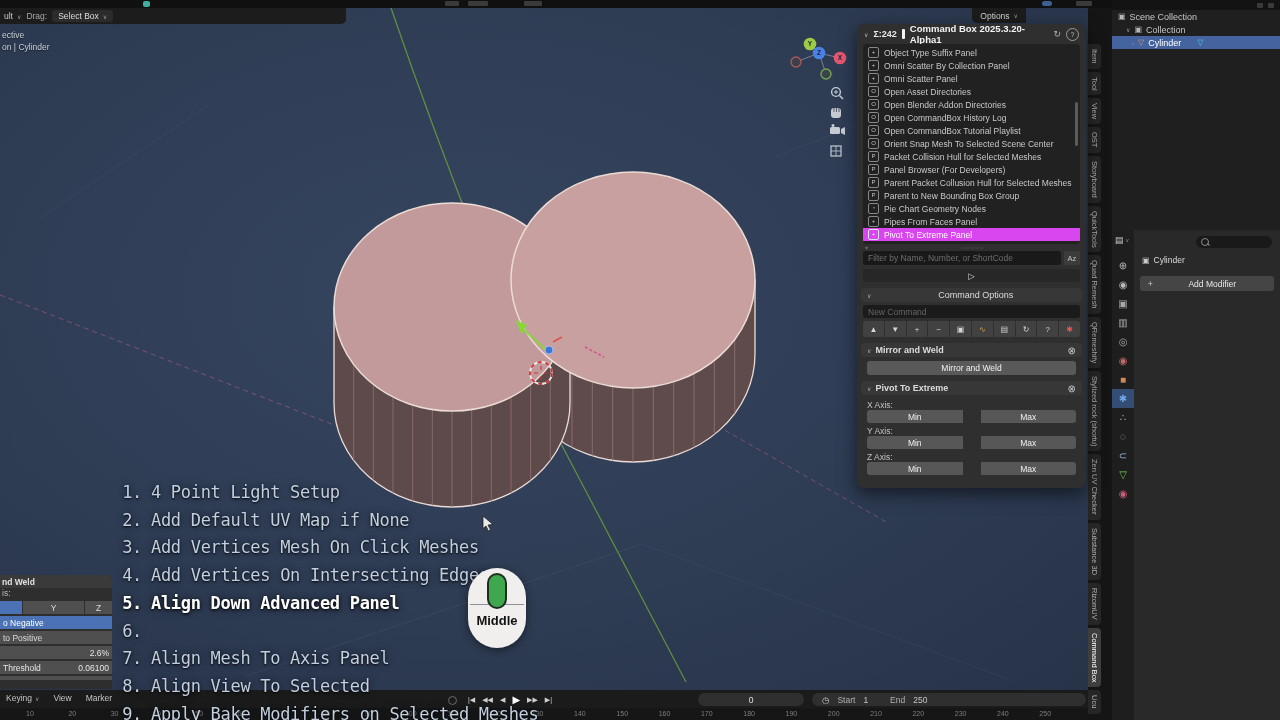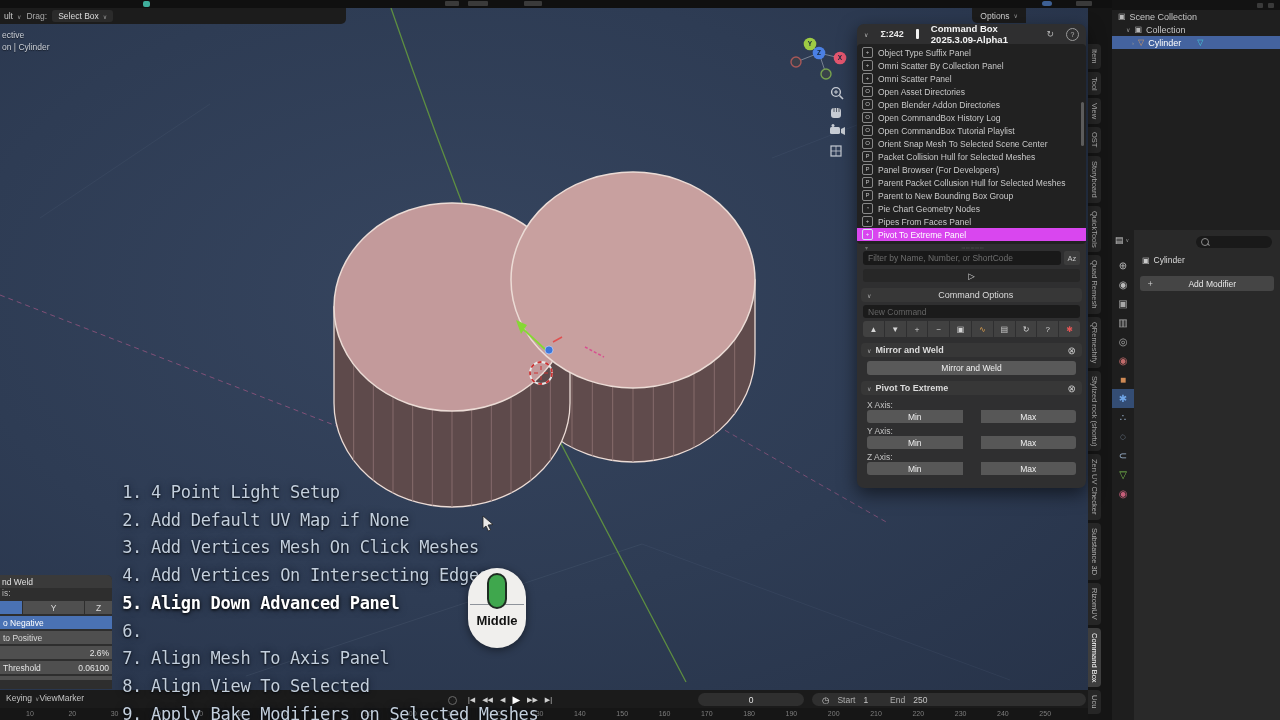--- a/index.html
+++ b/index.html
@@ -29,21 +29,21 @@
   #cmd-list-overlay{position:absolute;left:98px;top:479px;z-index:8;
     font-family:"DejaVu Sans Mono",monospace;font-size:17px;letter-spacing:-0.3px;line-height:27.7px;
     color:#c3cfdd;text-shadow:0 1px 2px rgba(0,0,0,.85),0 0 7px rgba(8,16,30,.7)}
   .cmd-row{display:flex;white-space:nowrap}
   .cmd-row .num{display:inline-block;width:44px;text-align:right;margin-right:9px}
   .cmd-row.hl{color:#ffffff;font-weight:bold;text-shadow:0 1px 3px #000,0 0 9px #0009}
 
   
   #op-panel{position:absolute;left:0;top:575px;width:112px;height:114px;background:#2e2e2e;z-index:2;
     font-size:8.5px;color:#d5d5d5;border-radius:0 5px 0 0}
-  #op-panel .hdr{height:13px;background:#3a3a3a;border-radius:0 5px 0 0;display:flex;align-items:center;padding-left:2px;color:#e2e2e2;font-weight:normal}
+  #op-panel .hdr{height:13px;background:#3a3a3a;border-radius:0 5px 0 0;display:flex;align-items:center;padding-left:2px;color:#e2e2e2;font-weight:bold}
   #op-panel .lab{height:10px;margin-top:0;padding-left:2px;color:#b8b8b8}
   #op-panel .seg{display:flex;height:13px;margin-top:3px;gap:1px}
   #op-panel .seg .x{width:22px;background:#4a72b4}
   #op-panel .seg .c{flex:1;background:#4f4f4f;display:flex;align-items:center;justify-content:center;color:#dcdcdc}
   #op-panel .rowbtn{height:13px;margin-top:2px;display:flex;align-items:center;padding:0 3px;background:#4f4f4f;color:#dcdcdc}
   #op-panel .rowbtn.blue{background:#4a72b4;color:#fff}
   #op-panel .rowval{height:13px;margin-top:2px;display:flex;align-items:center;justify-content:space-between;padding:0 3px;background:#4f4f4f;color:#e6e6e6}
   #op-panel .sliver{height:4px;margin-top:2px;background:#4f4f4f}
 
   
@@ -52,28 +52,28 @@
   #mouse-ind::before{content:"";position:absolute;left:2px;right:2px;top:36px;height:1px;background:#8e939a}
   #mouse-ind .wheel{position:absolute;left:50%;margin-left:-10px;top:5px;width:20px;height:36px;
     background:#3fa74d;border:2px solid #1e2c22;border-radius:11px;box-sizing:border-box}
   #mouse-ind .mlabel{position:absolute;top:45px;width:100%;text-align:center;font-weight:bold;font-size:13px;color:#111}
 
   #cursor{position:absolute;left:482px;top:515px;z-index:10}
 
   
   #cmdbox{position:absolute;left:857px;top:24px;width:229px;height:464px;background:#2f2f30;border-radius:7px;
     box-shadow:0 6px 18px rgba(0,0,0,.55);z-index:5;font-size:8.5px;color:#cfcfcf;display:flex;flex-direction:column;overflow:hidden}
-  .cb-h{height:20px;display:flex;align-items:center;gap:12px;padding:0 7px;flex:none}
+  .cb-h{height:20px;display:flex;align-items:center;gap:5px;padding:0 7px;flex:none}
   .cb-h .car{font-size:6px;color:#b5b5b5}
   .cb-count{font-weight:bold;color:#e8e8e8;font-size:9px}
   .cb-bar{width:3px;height:10px;background:#f2f2f2;border-radius:1px}
   .cb-title{font-weight:bold;color:#f4f4f4;font-size:9.5px;flex:1}
   .cb-ic{color:#b5b5b5;font-size:9px}
   .cb-help{width:11px;height:11px;border:1px solid #9a9a9a;border-radius:50%;display:flex;align-items:center;justify-content:center;font-size:7px;color:#b5b5b5}
-  #cb-list{margin:0 0;background:#212121;border-radius:4px;height:198px;position:relative;overflow:hidden;padding-top:2px;flex:none}
+  #cb-list{margin:0 6px;background:#212121;border-radius:4px;height:198px;position:relative;overflow:hidden;padding-top:2px;flex:none}
   .cb-row{height:13px;display:flex;align-items:center;gap:5px;padding-left:5px;color:#c9c9c9;white-space:nowrap}
   .cb-row.sel{background:#d946ef;color:#fff}
   .cb-bic{width:9px;height:9px;border:1px solid #888;border-radius:2px;font-size:6px;line-height:9px;text-align:center;color:#c0c0c0;flex:none}
   .cb-row.sel .cb-bic{border-color:#d8e2f4;color:#eef}
   #cb-scroll{position:absolute;right:2px;top:58px;width:3px;height:44px;background:#5c5c5c;border-radius:2px}
   .cb-grip{height:7px;display:flex;align-items:center;flex:none;padding:0 8px;color:#6e6e6e;font-size:6px}
   .cb-grip .mid{flex:1;text-align:center;letter-spacing:1px}
   .cb-filter{margin:0 6px;display:flex;gap:3px;height:14px;flex:none}
   .cb-input{flex:1;background:#191919;border-radius:3px;color:#6e6e6e;display:flex;align-items:center;padding-left:5px}
   .cb-az{width:16px;background:#3c3c3c;border-radius:2px;display:flex;align-items:center;justify-content:center;color:#c5c5c5;font-size:7.5px}
@@ -124,21 +124,21 @@
   .mag{width:6px;height:6px;border:1px solid #8b8b8b;border-radius:50%;position:relative}
   .mag::after{content:"";position:absolute;left:5px;top:5px;width:3px;height:1px;background:#8b8b8b;transform:rotate(45deg)}
   #prop-crumb{position:absolute;left:30px;top:25px;display:flex;gap:4px;align-items:center;color:#dcdcdc}
   #prop-crumb .ol-ic{color:#c9c9c9}
   #addmod{position:absolute;left:28px;top:46px;width:134px;height:15px;background:#454545;border-radius:3px;display:flex;align-items:center;color:#e8e8e8}
   #addmod .plus{margin:0 6px;color:#d5d5d5}
   #addmod .t{flex:1;text-align:center;padding-right:10px}
 
   
   #timeline{position:absolute;left:0;top:690px;width:1088px;height:30px;background:#1b1b1b;z-index:2;font-size:8.5px;color:#c5c5c5}
-  #tl-menus{position:absolute;left:6px;top:3px;display:flex;align-items:center}
+  #tl-menus{position:absolute;left:6px;top:3px;display:flex;gap:14px;align-items:center}
   #tl-menus .car{font-size:6px;color:#999;margin-left:3px}
   #tl-rec{position:absolute;left:448px;top:6px;width:7px;height:7px;border:1px solid #6a6a6a;border-radius:50%}
   #tl-playback{position:absolute;left:468px;top:4px;display:flex;gap:7px;align-items:center;font-size:7px;color:#cfcfcf}
   #tl-playback .play{font-size:10px;color:#fff}
   #tl-frame{position:absolute;left:698px;top:3px;width:106px;height:13px;background:#2f2f2f;border-radius:7px;display:flex;align-items:center;justify-content:center;color:#e5e5e5}
   #tl-range{position:absolute;left:812px;top:3px;width:274px;height:13px;background:#2f2f2f;border-radius:7px;display:flex;align-items:center;gap:8px;padding:0 10px;box-sizing:border-box}
   #tl-range .dim{color:#b0b0b0}
   #tl-ruler{position:absolute;left:0;top:18px;width:1088px;height:12px;background:#161616}
   .tick{position:absolute;top:2px;width:20px;text-align:center;font-size:7px;color:#7e7e7e}
 </style>
@@ -317,21 +317,21 @@
 
   <svg id="cursor" width="14" height="17">
     <path d="M1,1 L11,9.5 L6,10 L8.6,15 L6.4,16 L4,11 L1,13.5 Z" fill="#eceae8" stroke="#222" stroke-width="0.8"></path>
   </svg>
 
   <div id="cmdbox">
     <div class="cb-h">
       <span class="car">∨</span>
       <span class="cb-count">Σ:242</span>
       <span class="cb-bar"></span>
-      <span class="cb-title">Command Box 2025.3.09-Alpha1</span>
+      <span class="cb-title">Command Box 2025.3.20-Alpha1</span>
       <span class="cb-ic">↻</span>
       <span class="cb-help">?</span>
     </div>
     <div id="cb-list">
       <div id="cb-scroll"></div>
     <div class="cb-row">
           <span class="cb-bic">+</span>
           <span class="cb-lab">Object Type Suffix Panel</span>
         </div>
         <div class="cb-row">

